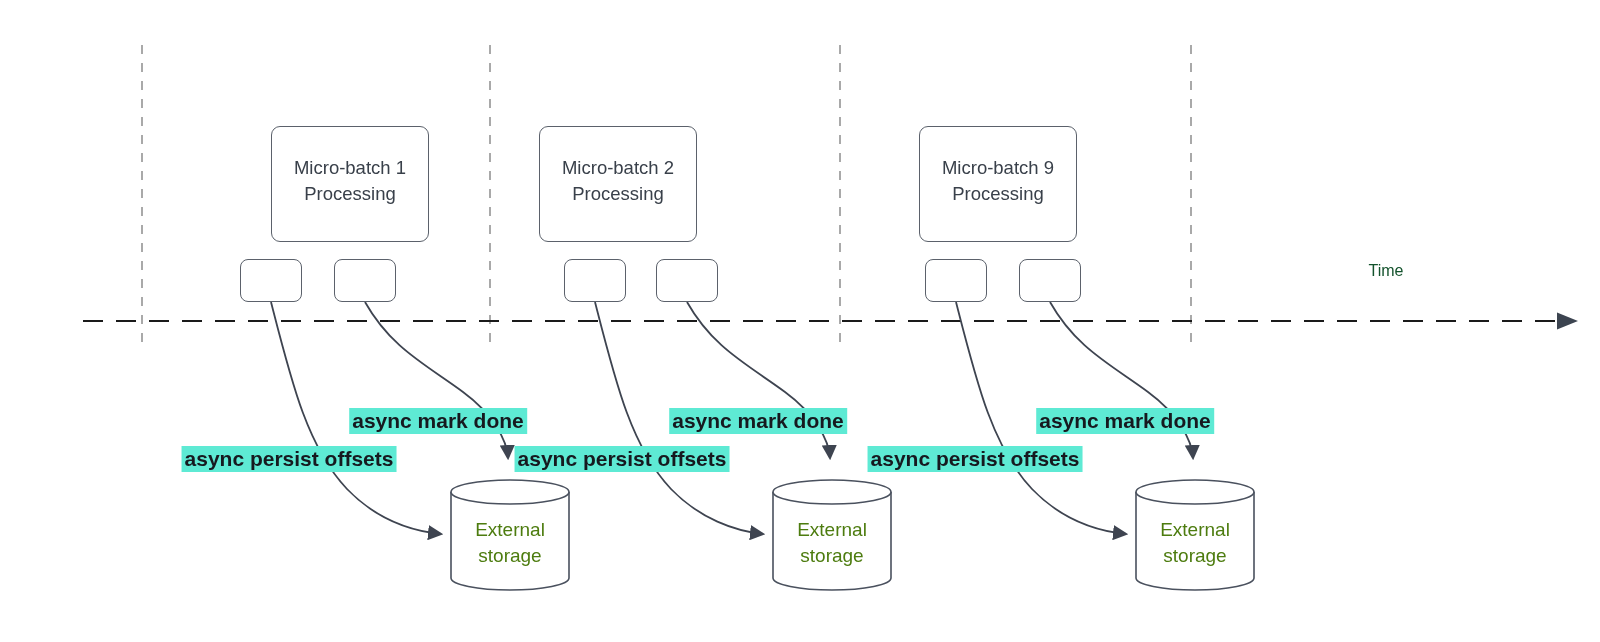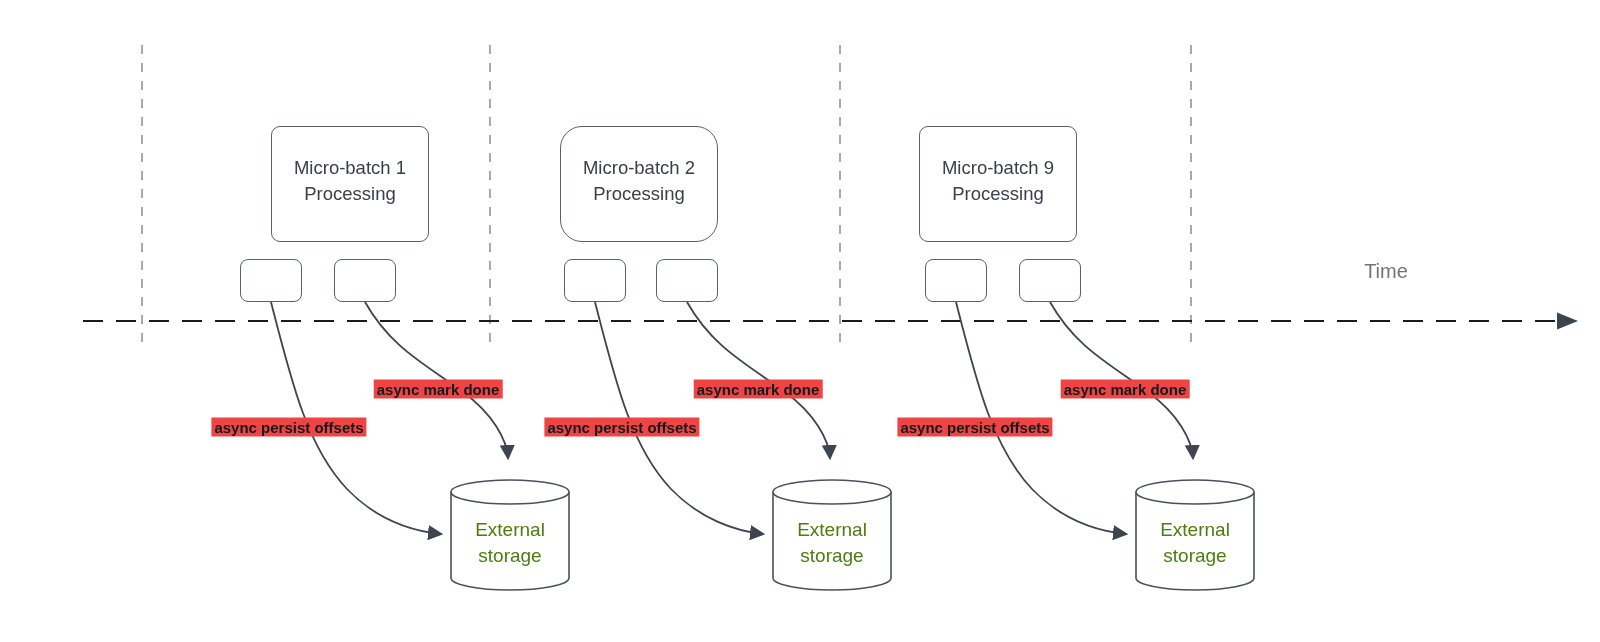--- a/index.html
+++ b/index.html
@@ -44,40 +44,41 @@
     width: 62px;
     height: 43px;
     border: 1.6px solid #5b616b;
     border-radius: 8px;
     background: #ffffff;
     box-sizing: border-box;
   }
   .edge-label {
     position: absolute;
     transform: translate(-50%, -50%);
-    font-size: 15px;
+    font-size: 21px;
     font-weight: bold;
     color: #16191f;
-    background: #ef4444;
+    background: #5eead4;
     padding: 1px 3px;
     white-space: nowrap;
+    margin-top: 32px;
   }
   .storage-label {
     position: absolute;
     transform: translate(-50%, -50%);
     text-align: center;
     font-size: 19px;
     line-height: 26px;
     color: #4d7c0f;
   }
   .time-label {
     position: absolute;
     transform: translate(-50%, -50%);
-    font-size: 20px;
-    color: #737373;
+    font-size: 16px;
+    color: #14532d;
   }
 </style>
 </head>
 <body>
 
 <div id="canvas">
 
   <svg id="shapes" width="1600" height="642" viewBox="0 0 1600 642">
     <defs>
       <marker id="arrow" viewBox="0 0 10 10" refX="8.5" refY="5" markerWidth="8.5" markerHeight="8.5" orient="auto-start-reverse">
@@ -127,21 +128,21 @@
     <div class="slot" style="left:334px; top:259px;"></div>
     <div class="edge-label" style="left:289px; top:427px;">async persist offsets</div>
     <div class="edge-label" style="left:438px; top:389px;">async mark done</div>
     <div class="storage-label" style="left:510px; top:543px;">
       <div>External</div>
       <div>storage</div>
     </div>
   </div>
 
   <div>
-    <div class="proc-box" style="left:560px; top:126px;border-radius:22px;">
+    <div class="proc-box" style="left:539px; top:126px;">
       <div class="proc-title">
         <div>Micro-batch 2</div>
         <div>Processing</div>
       </div>
     </div>
     <div class="slot" style="left:564px; top:259px;"></div>
     <div class="slot" style="left:656px; top:259px;"></div>
     <div class="edge-label" style="left:622px; top:427px;">async persist offsets</div>
     <div class="edge-label" style="left:758px; top:389px;">async mark done</div>
     <div class="storage-label" style="left:832px; top:543px;">

